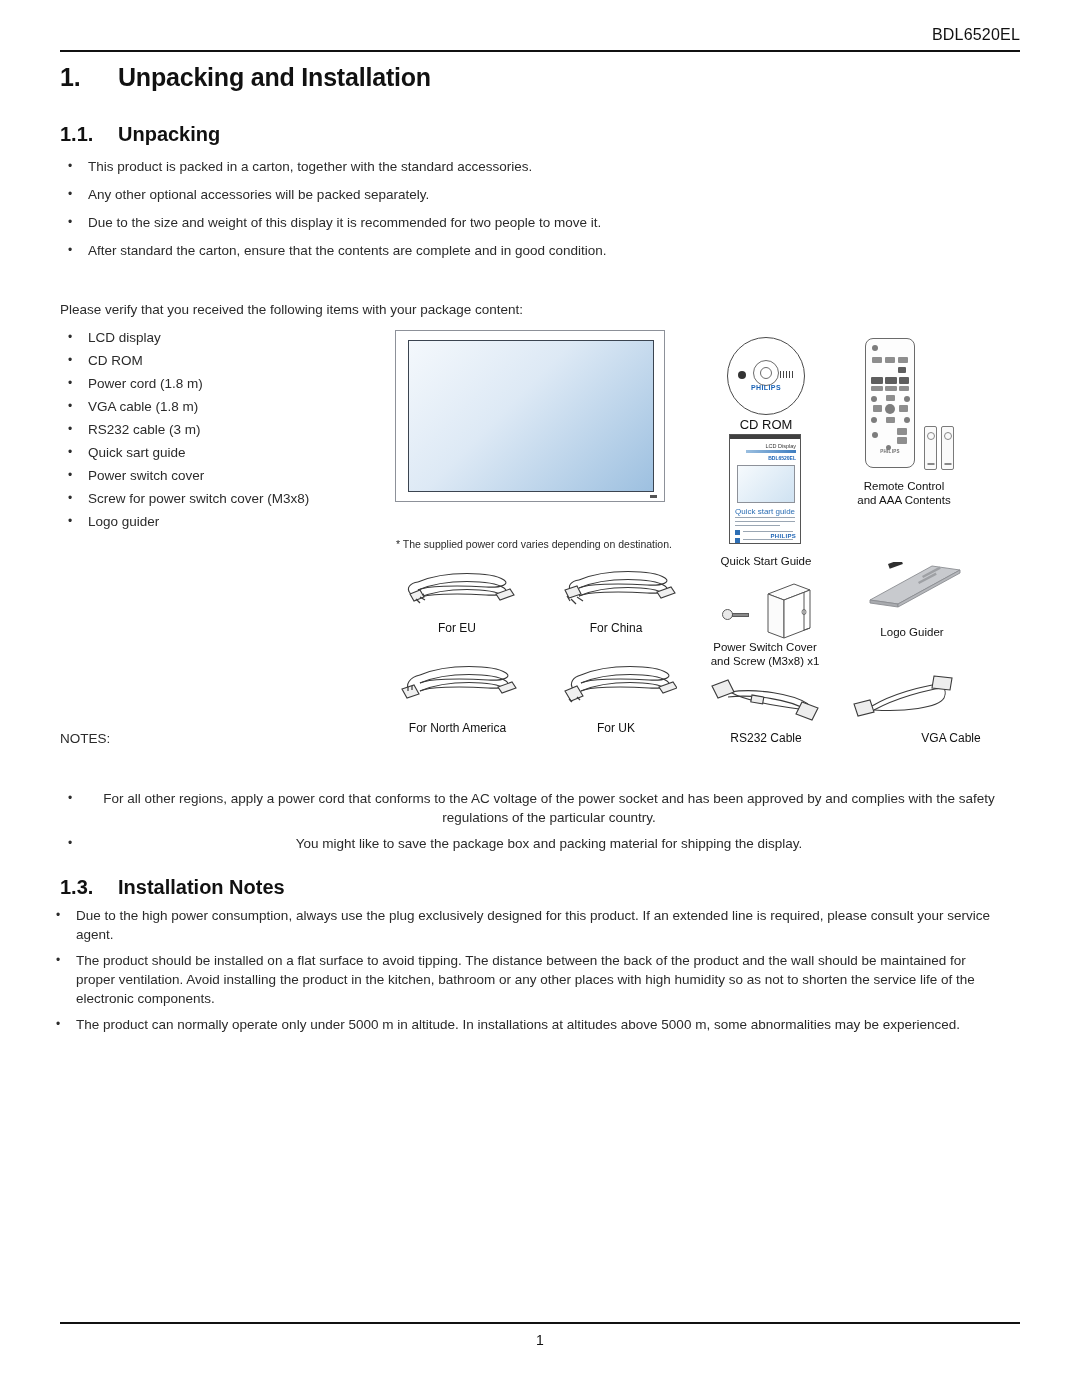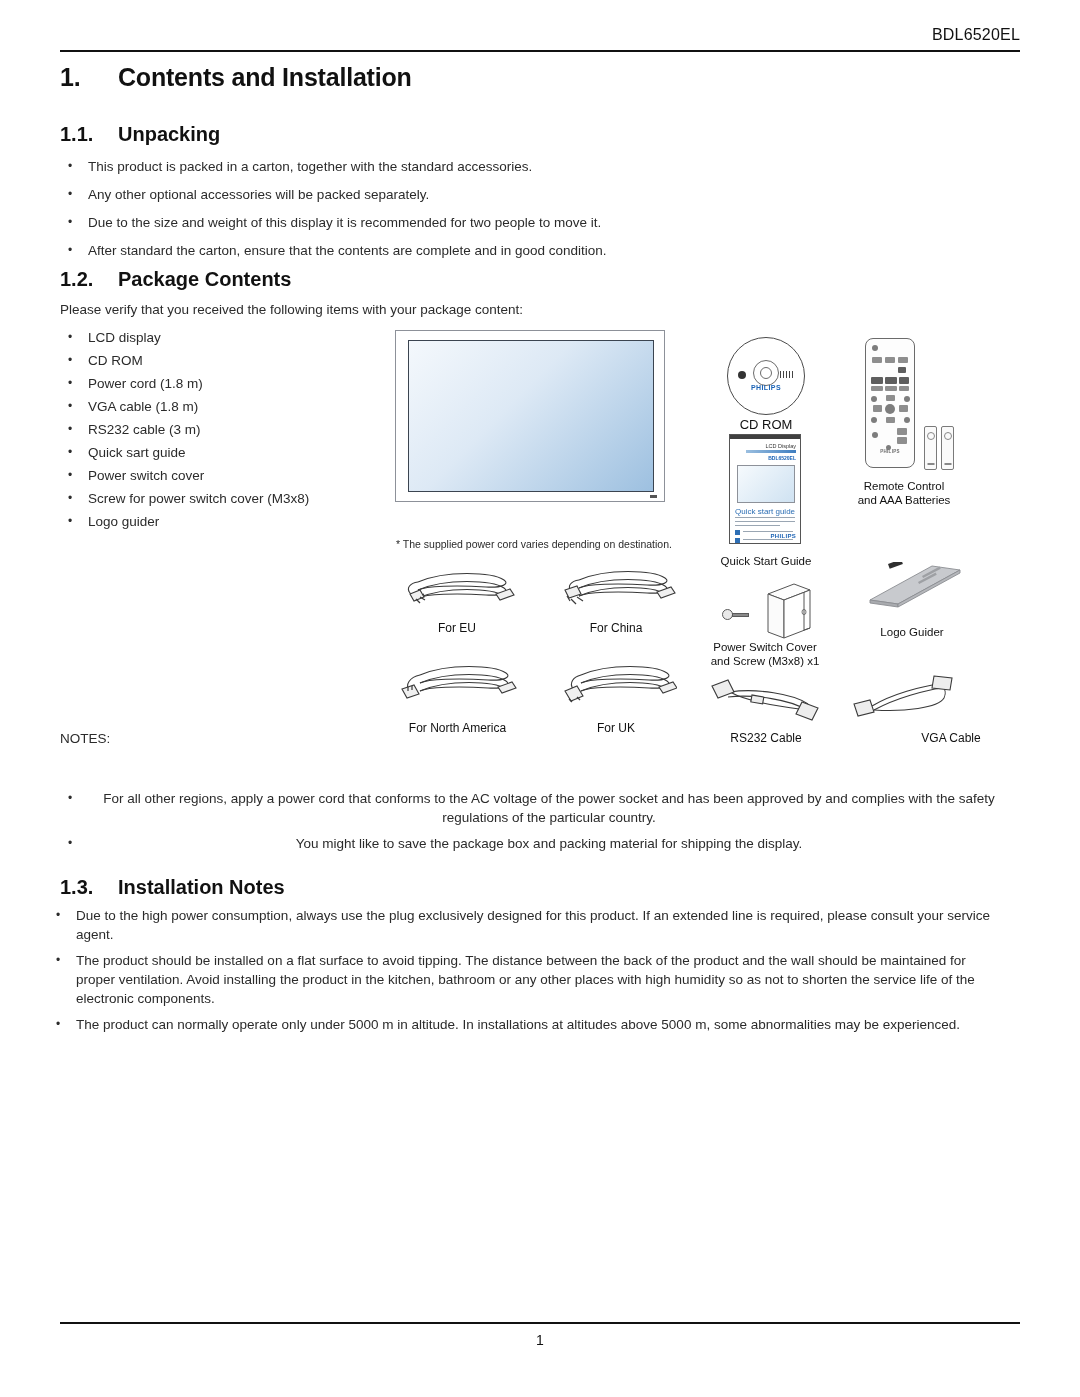--- a/index.html
+++ b/index.html
@@ -296,37 +296,34 @@
 </style>
 </head>
 <body>
 
 <div class="page">
 
   <div class="header">BDL6520EL</div>
   <div class="header-rule"></div>
 
   <div class="h1" style="top:63px;">
-    <span class="num">1.</span><span>Contents and Installation</span>
+    <span class="num">1.</span><span>Unpacking and Installation</span>
   </div>
 
   <div class="h2" style="top:123px;">
     <span class="num">1.1.</span><span>Unpacking</span>
   </div>
 
   <ul class="blist" style="left:60px; top:157px; width:940px;">
     <li>This product is packed in a carton, together with the standard accessories.</li>
     <li>Any other optional accessories will be packed separately.</li>
     <li>Due to the size and weight of this display it is recommended for two people to move it.</li>
     <li>After standard the carton, ensure that the contents are complete and in good condition.</li>
   </ul>
 
-  <div class="h2" style="top:268px;">
-    <span class="num">1.2.</span><span>Package Contents</span>
-  </div>
 
   <div class="para" style="left:60px; top:300px; width:700px;">Please verify that you received the following items with your package content:</div>
 
   <ul class="blist tight" style="left:60px; top:328px; width:330px;">
     <li>LCD display</li>
     <li>CD ROM</li>
     <li>Power cord (1.8 m)</li>
     <li>VGA cable (1.8 m)</li>
     <li>RS232 cable (3 m)</li>
     <li>Quick sart guide</li>
@@ -397,21 +394,21 @@
     <div class="rbtn round" style="left:6px; top:93px; width:6px; height:6px;"></div>
     <div class="rbtn" style="left:31px; top:89px; width:10px; height:7px;"></div>
     <div class="rbtn" style="left:31px; top:98px; width:10px; height:7px;"></div>
     <div class="rbtn round" style="left:20px; top:106px; width:5px; height:5px;"></div>
     <div class="remote-brand">PHILIPS</div>
   </div>
   <div class="battery" style="left:924px; top:426px;"></div>
   <div class="battery" style="left:941px; top:426px;"></div>
   <div class="cap" style="left:830px; top:479px; width:148px;">
     <div>Remote Control</div>
-    <div>and AAA Batteries</div>
+    <div>and AAA Contents</div>
   </div>
 
   <div class="screw-head" style="left:722px; top:609px;"></div>
   <div class="screw-shaft" style="left:732px; top:613px;"></div>
   <svg style="position:absolute; left:760px; top:580px;" width="58" height="62" viewBox="0 0 58 62">
     <polygon points="8,14 34,4 50,10 24,20" fill="#fdfdfd" stroke="#555" stroke-width="1"></polygon>
     <polygon points="8,14 24,20 24,58 8,52" fill="#fbfbfb" stroke="#555" stroke-width="1"></polygon>
     <polygon points="24,20 50,10 50,48 24,58" fill="#ffffff" stroke="#555" stroke-width="1"></polygon>
     <path d="M44,12 L44,50 L50,48" fill="none" stroke="#555" stroke-width="1"></path>
     <ellipse cx="44" cy="32" rx="2" ry="2.6" fill="none" stroke="#666" stroke-width="0.9"></ellipse>

